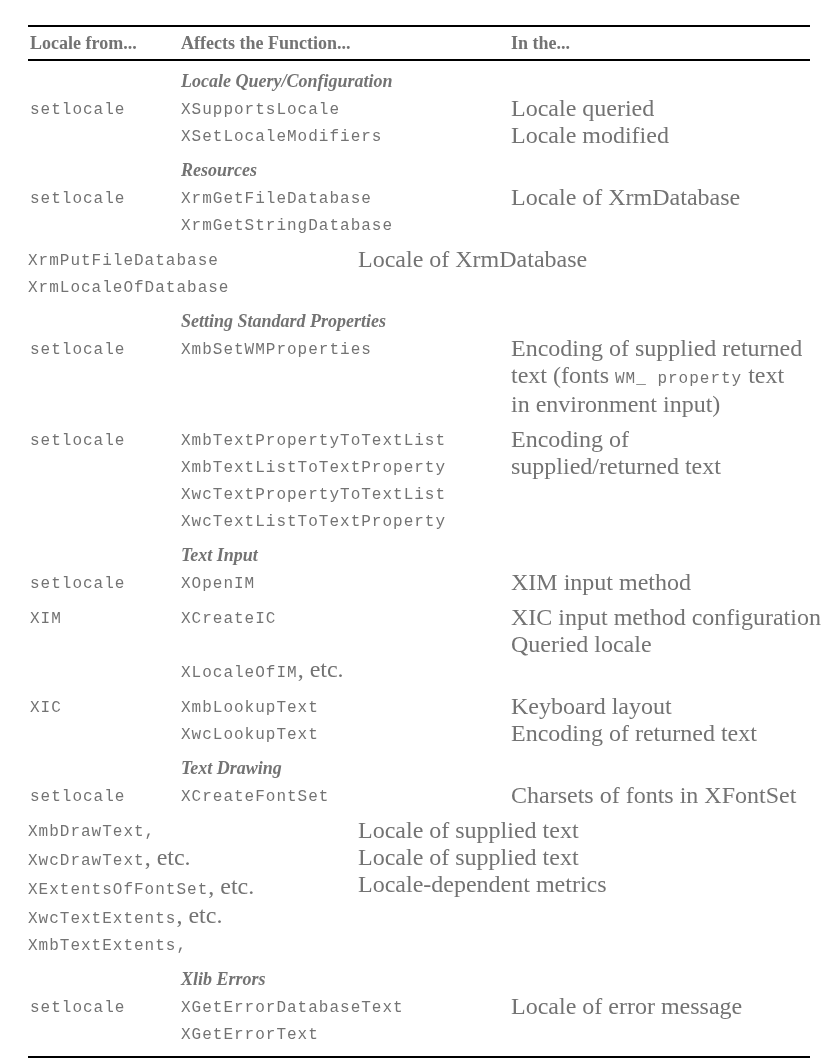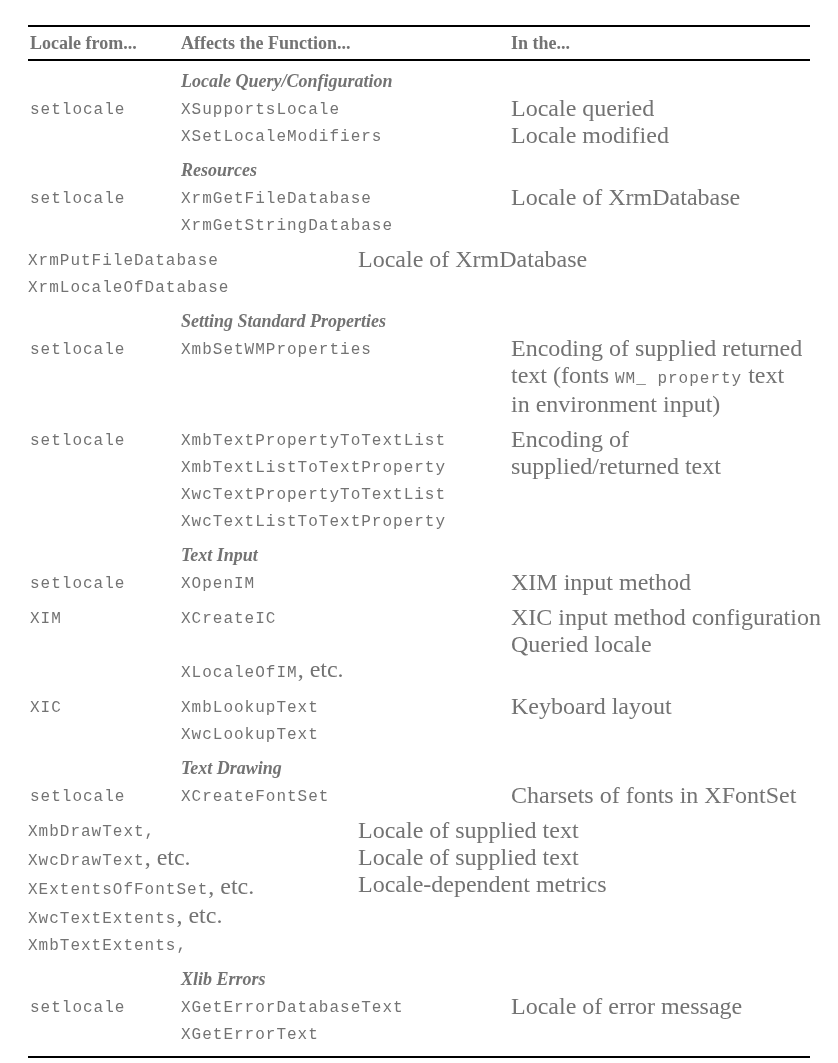--- a/index.html
+++ b/index.html
@@ -192,20 +192,21 @@
   <div class="row">
     <div class="col1">
                 <div class="line"><span class="mono">XIC</span></div>
               </div>
     <div class="col2">
                 <div class="line"><span class="mono">XmbLookupText</span></div>
                 <div class="line"><span class="mono">XwcLookupText</span></div>
               </div>
     <div class="col3">
                 <div class="line"><span class="serif">Keyboard layout</span></div>
+                <div class="line"><span class="serif">Encoding of returned text</span></div>
               </div>
   </div>
 </div>
   </div>
 
   <div class="section">
     <div class="section-title">Text Drawing</div>
     <div class="rows">
   <div class="row">
     <div class="col1">

